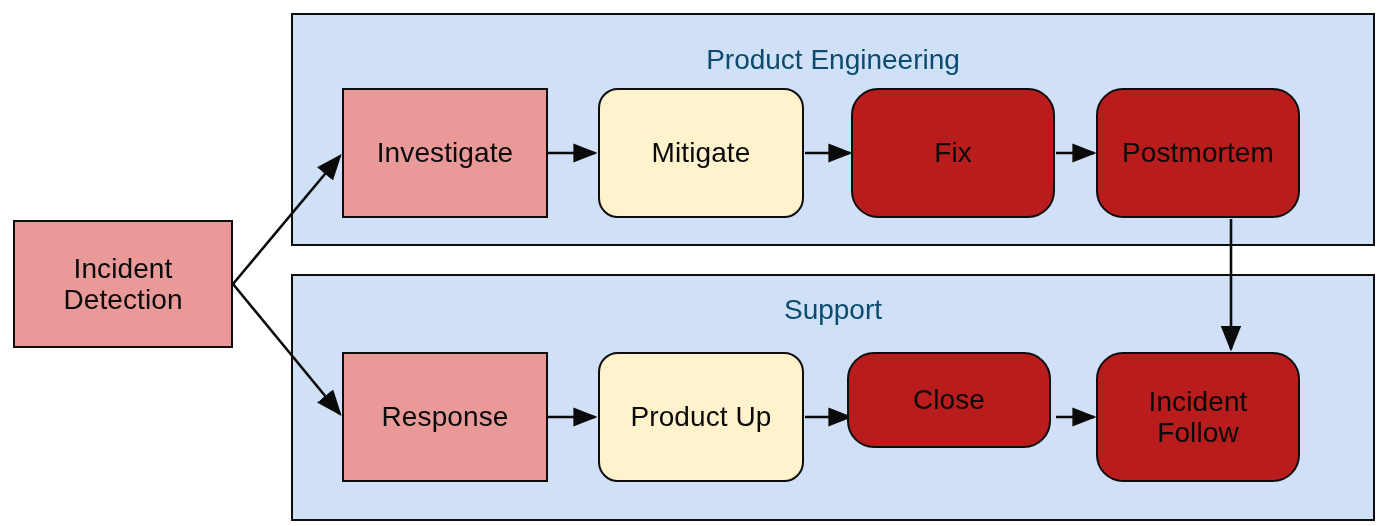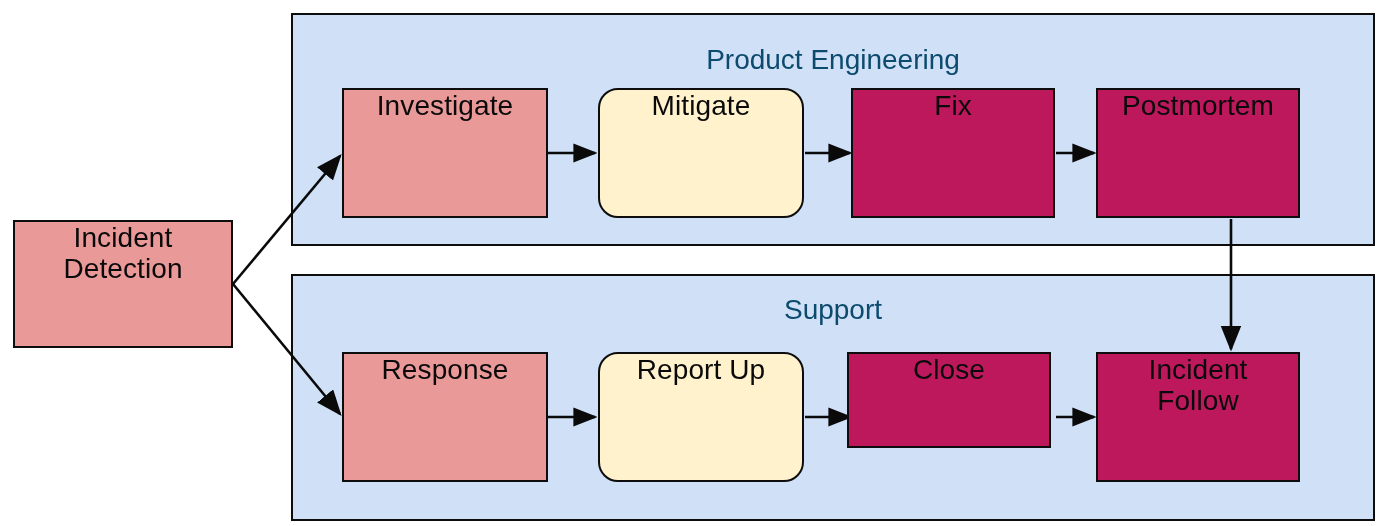--- a/index.html
+++ b/index.html
@@ -35,31 +35,32 @@
     line-height: 1;
     color: #0c4a6e;
     white-space: nowrap;
   }
   
   .node {
     position: absolute;
     box-sizing: border-box;
     border: 2px solid #0d0d0d;
     display: flex;
+    align-items: center;
     justify-content: center;
     text-align: center;
     font-size: 28px;
     line-height: 1.12;
     color: #0a0a0a;
     letter-spacing: 0.1px;
   }
   .node span { display: block; }
   .fill-red    { background: #ea9999; }
   .fill-yellow { background: #fff2cc; border-radius: 20px; }
-  .fill-green  { background: #be185d; }
+  .fill-green  { background: #b91c1c; border-radius: 27px; }
   
   .edges {
     position: absolute;
     left: 0;
     top: 0;
     width: 1386px;
     height: 526px;
     pointer-events: none;
     overflow: visible;
   }
@@ -140,21 +141,21 @@
     <span>Postmortem</span>
   </div>
 
   <div class="node fill-red" style="left:342px; top:352px; width:206px; height:130px;">
     <div>
       <span>Response</span>
     </div>
   </div>
 
   <div class="node fill-yellow" style="left:598px; top:352px; width:206px; height:130px;">
-    <span>Report Up</span>
+    <span>Product Up</span>
   </div>
 
   <div class="node fill-green" style="left:847px; top:352px; width:204px; height:96px;">
     <span>Close</span>
   </div>
 
   <div class="node fill-green" style="left:1096px; top:352px; width:204px; height:130px;">
     <div>
       <span>Incident</span>
       <span>Follow</span>

